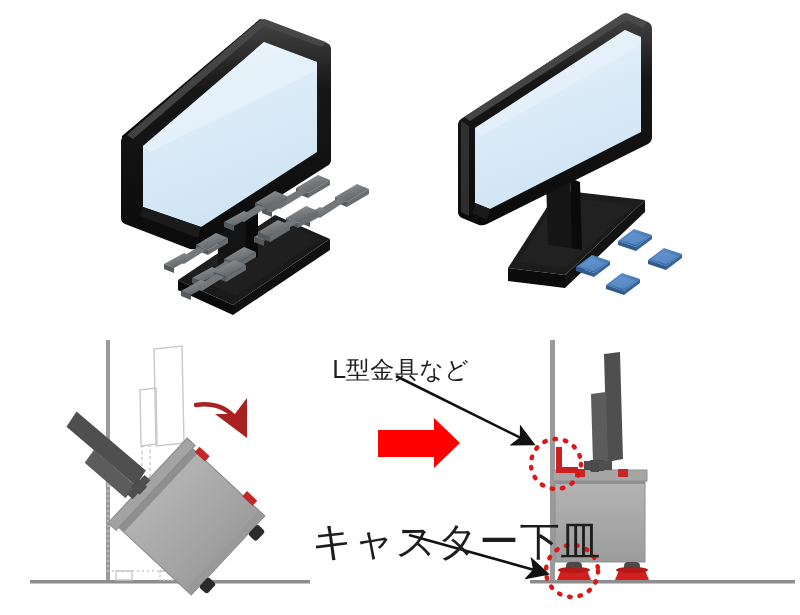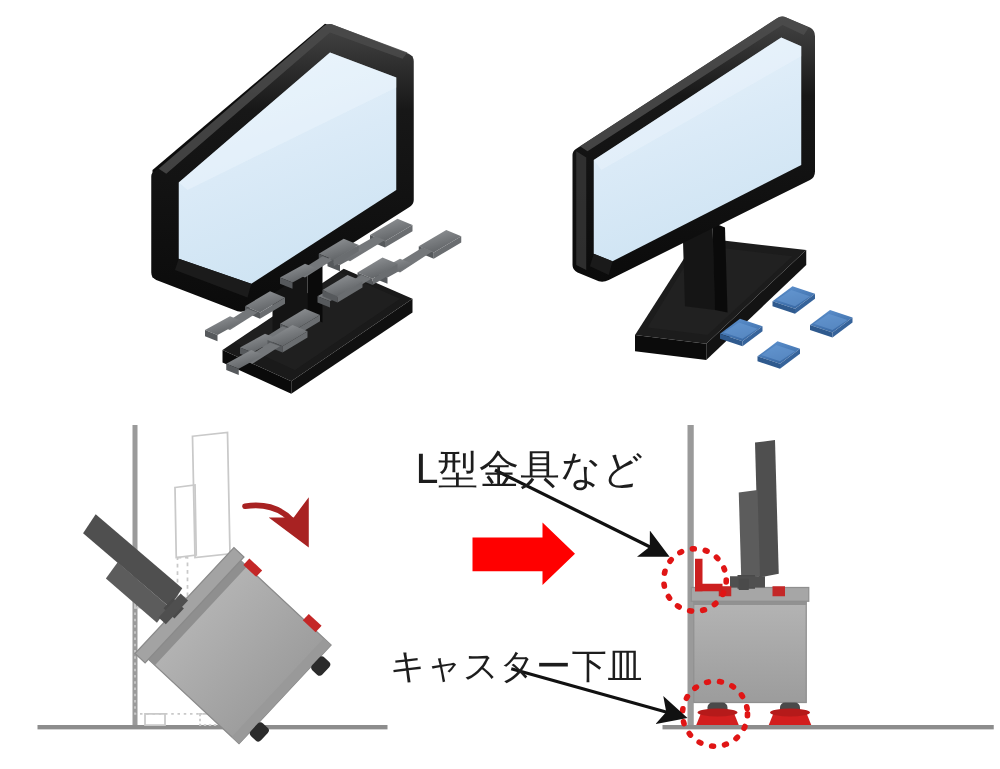--- a/index.html
+++ b/index.html
@@ -33,26 +33,26 @@
   .jp-label {
     position: absolute;
     font-family: "DejaVu Sans", "Liberation Sans", sans-serif;
     color: #1d1d1d;
     white-space: nowrap;
     letter-spacing: 0.02em;
   }
   #label-bracket {
     left: 332px;
     top: 354px;
-    font-size: 32px;
+    font-size: 24px;
   }
   #label-caster {
     left: 312px;
     top: 514px;
-    font-size: 28px;
+    font-size: 40px;
   }
 </style>
 </head>
 <body>
 
 <div id="root">
 
   <div class="panel" id="top-illustrations">
     <svg width="800" height="330" viewBox="0 0 800 330" xmlns="http://www.w3.org/2000/svg">
       <defs>

